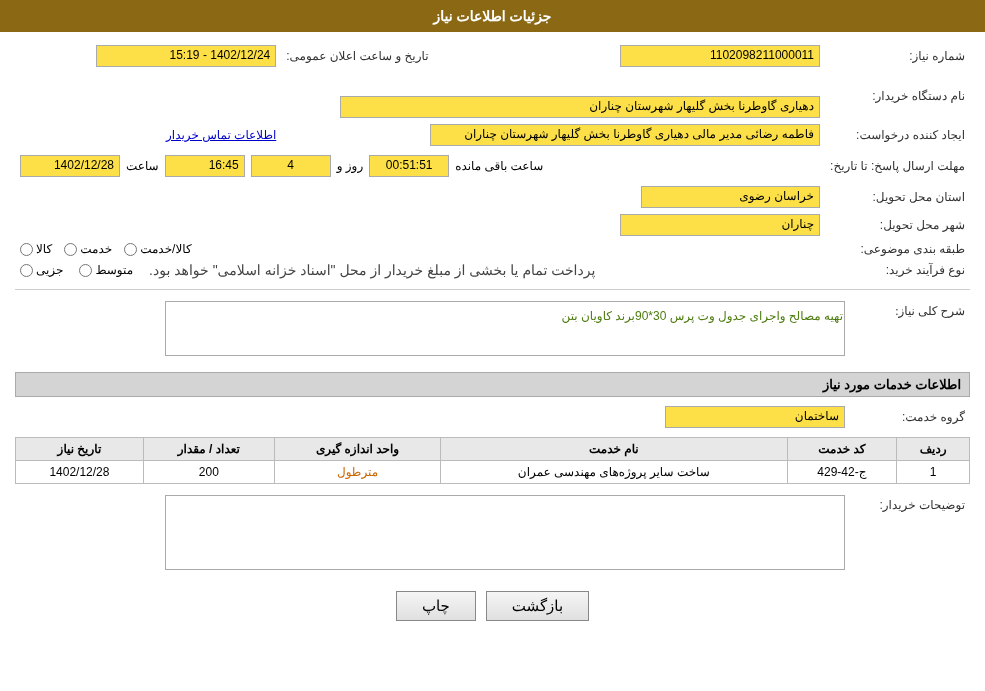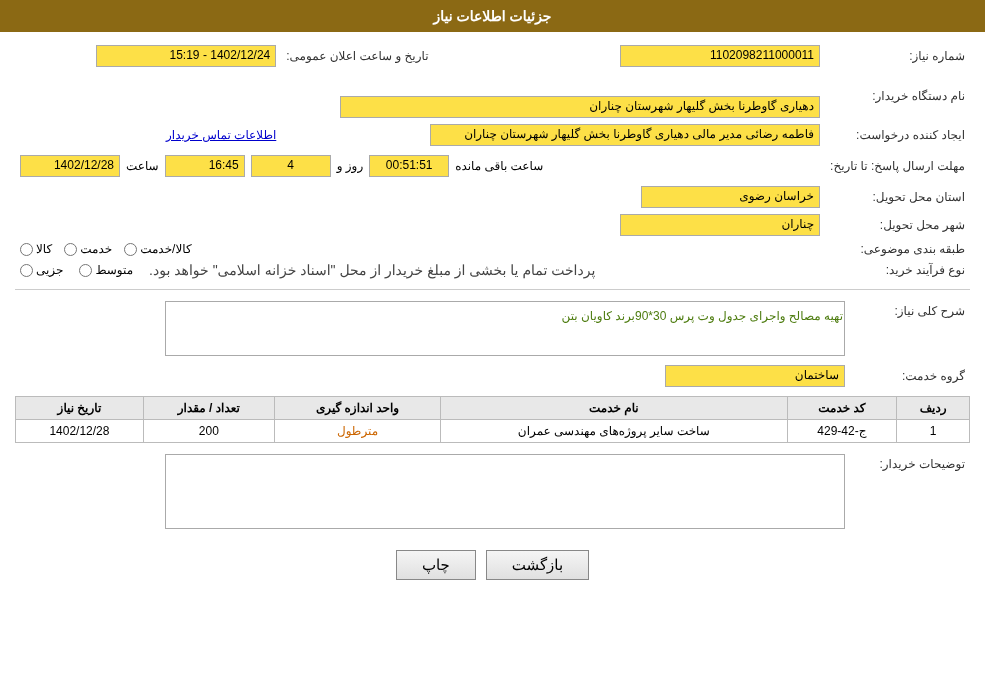--- a/index.html
+++ b/index.html
@@ -269,31 +269,32 @@
         </td>
       </tr>
     </tbody>
       </table>
 
     <hr class="divider">
 
     <table class="info-table">
       <tbody>
           <tr>
-        <td class="label-cell" style="vertical-align:top; padding-top:6px;">شرح کلی نیاز:</td>
+        <td class="label-cell" style="vertical-align:top; padding-top:6px;font-family:Liberation Serif, serif;">شرح کلی نیاز:</td>
         <td>
           <div class="watermark-area">
             <textarea class="description-box" style="width: 680px; height: 55px;" readonly=""></textarea>
             <div style="position:absolute; top:8px; right:2px; font-size:12px; color:#4d7c0f;">تهیه مصالح واجرای جدول وت پرس 30*90برند کاویان بتن</div>
           </div>
         </td>
       </tr>
     </tbody>
       </table>
 
+    <div class="section-title">اطلاعات خدمات مورد نیاز</div>
 
     <table class="info-table">
       <tbody>
           <tr>
         <td class="label-cell">گروه خدمت:</td>
         <td>
           <div class="input-box" style="width:180px;">
             <span>ساختمان</span>
           </div>
         </td>

